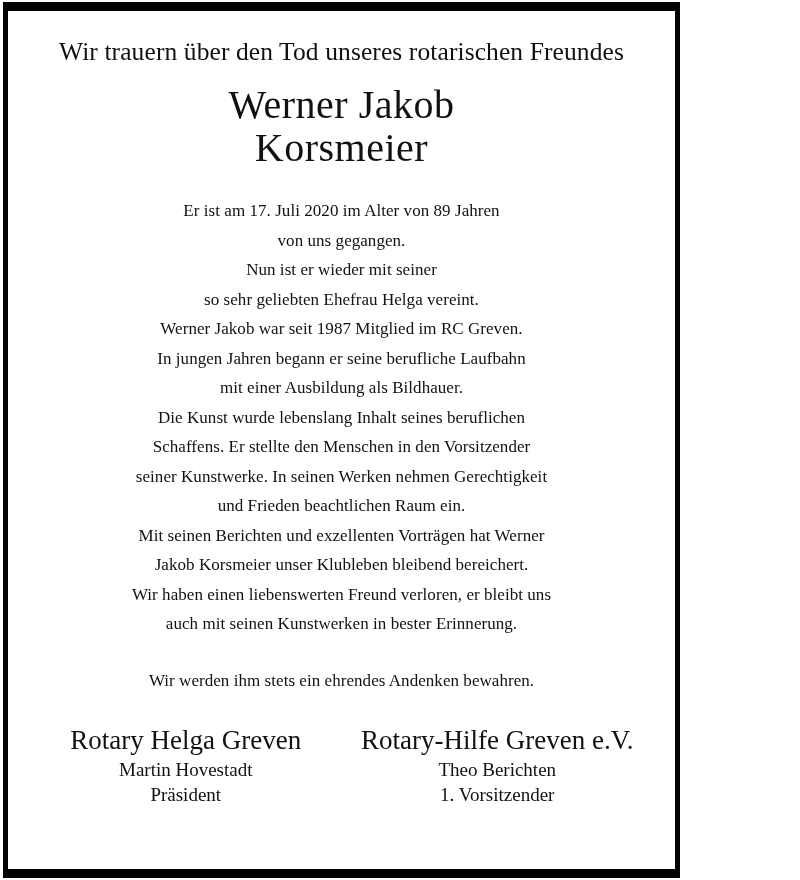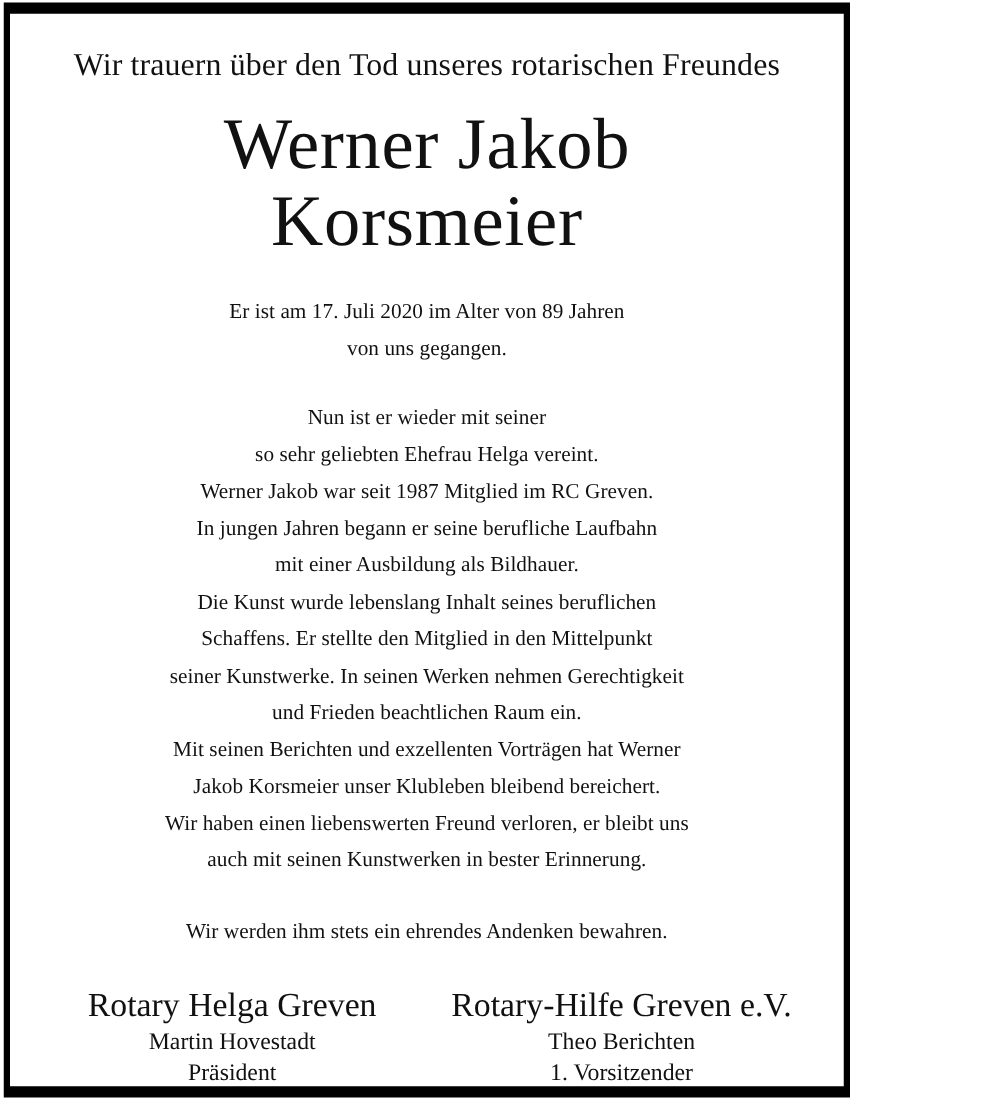--- a/index.html
+++ b/index.html
@@ -56,21 +56,21 @@
   
   .lead-line {
     font-size: 25.5px;
     line-height: 1.15;
     letter-spacing: 0.1px;
     margin: 12px 0 0 0;
   }
 
   
   .deceased-name {
-    font-size: 58px;
+    font-size: 40px;
     line-height: 1.06;
     font-weight: 400;
     letter-spacing: 0.5px;
     margin: 18px 0 0 0;
   }
   .deceased-name .name-line {
     display: block;
     white-space: nowrap;
   }
 
@@ -80,21 +80,21 @@
     line-height: 29.5px;
     letter-spacing: 0.05px;
     margin: 0;
   }
   .para .ln {
     display: block;
     white-space: nowrap;
   }
 
   .para--date      { margin-top: 27px; }
-  .para--tribute   { margin-top: 26px; }
+  .para--tribute   { }
   .para--closing   { margin-top: 27px; text-align: center; }
 
   
   .signatures {
     display: flex;
     flex-direction: row;
     justify-content: space-between;
     align-items: flex-start;
     margin-top: 30px;
     padding: 0 4px;
@@ -139,21 +139,21 @@
         <span class="ln">von uns gegangen.</span>
       </p>
 
       <p class="para para--tribute">
         <span class="ln">Nun ist er wieder mit seiner</span>
         <span class="ln">so sehr geliebten Ehefrau Helga vereint.</span>
         <span class="ln">Werner Jakob war seit 1987 Mitglied im RC Greven.</span>
         <span class="ln">In jungen Jahren begann er seine berufliche Laufbahn</span>
         <span class="ln">mit einer Ausbildung als Bildhauer.</span>
         <span class="ln">Die Kunst wurde lebenslang Inhalt seines beruflichen</span>
-        <span class="ln">Schaffens. Er stellte den Mitglied in den Mittelpunkt</span>
+        <span class="ln">Schaffens. Er stellte den Menschen in den Vorsitzender</span>
         <span class="ln">seiner Kunstwerke. In seinen Werken nehmen Gerechtigkeit</span>
         <span class="ln">und Frieden beachtlichen Raum ein.</span>
         <span class="ln">Mit seinen Berichten und exzellenten Vorträgen hat Werner</span>
         <span class="ln">Jakob Korsmeier unser Klubleben bleibend bereichert.</span>
         <span class="ln">Wir haben einen liebenswerten Freund verloren, er bleibt uns</span>
         <span class="ln">auch mit seinen Kunstwerken in bester Erinnerung.</span>
       </p>
 
       <p class="para para--closing">
         <span class="ln">Wir werden ihm stets ein ehrendes Andenken bewahren.</span>

